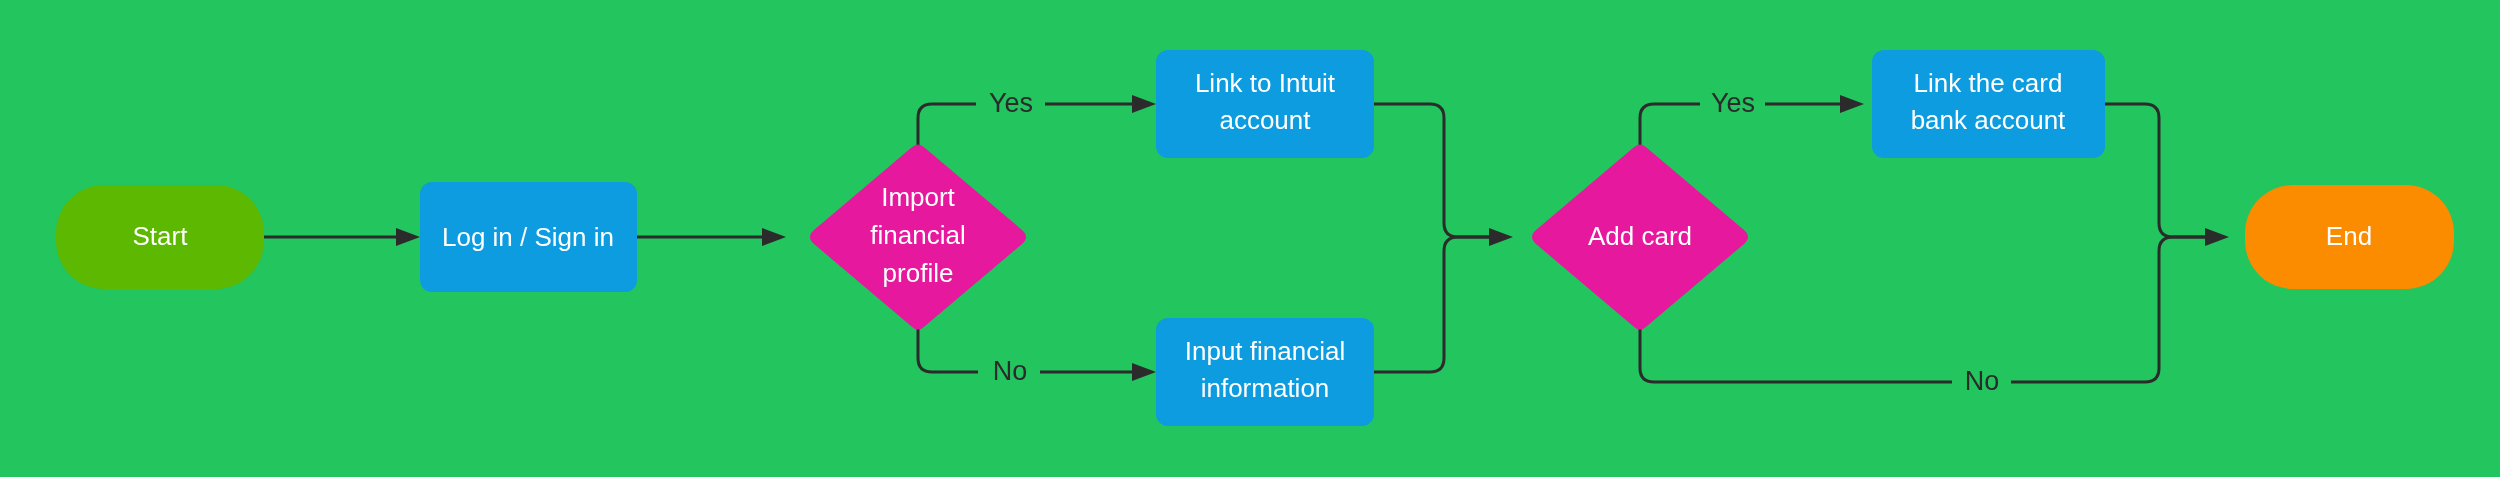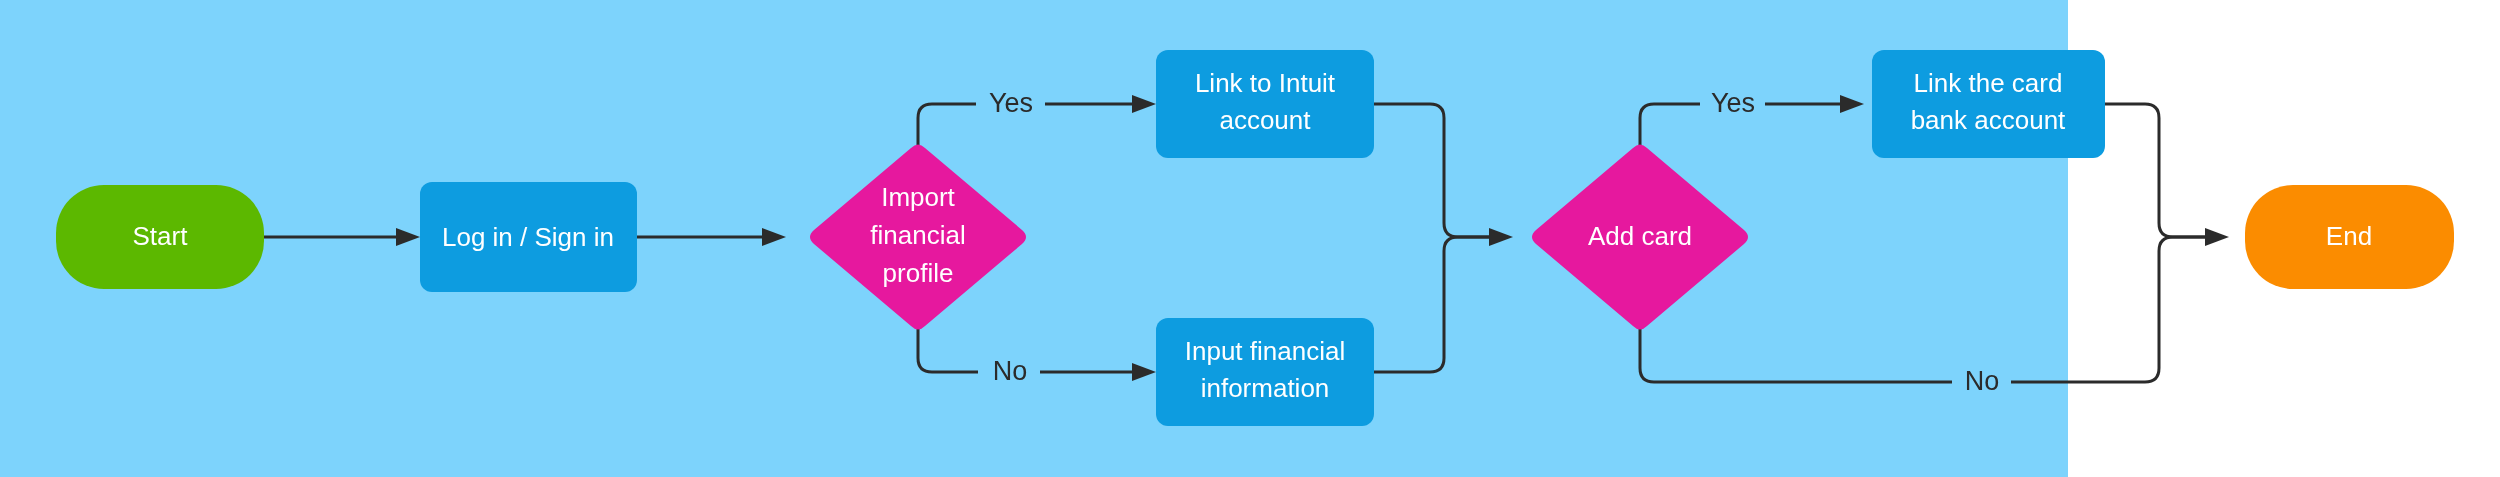--- a/index.html
+++ b/index.html
@@ -8,23 +8,23 @@
     background: #ffffff;
   }
   body {
     width: 2500px;
     height: 477px;
     overflow: hidden;
     font-family: "Liberation Sans", sans-serif;
   }
   #flowchart-root {
     position: relative;
-    width: 2068px;
+    width: 2500px;
     height: 477px;
-    background: #7dd3fc;
+    background: #22c55e;
   }
   svg.diagram {
     display: block;
     width: 2500px;
     height: 477px;
   }
   .node-label {
     font-family: "Liberation Sans", sans-serif;
     font-size: 26px;
     fill: #ffffff;

